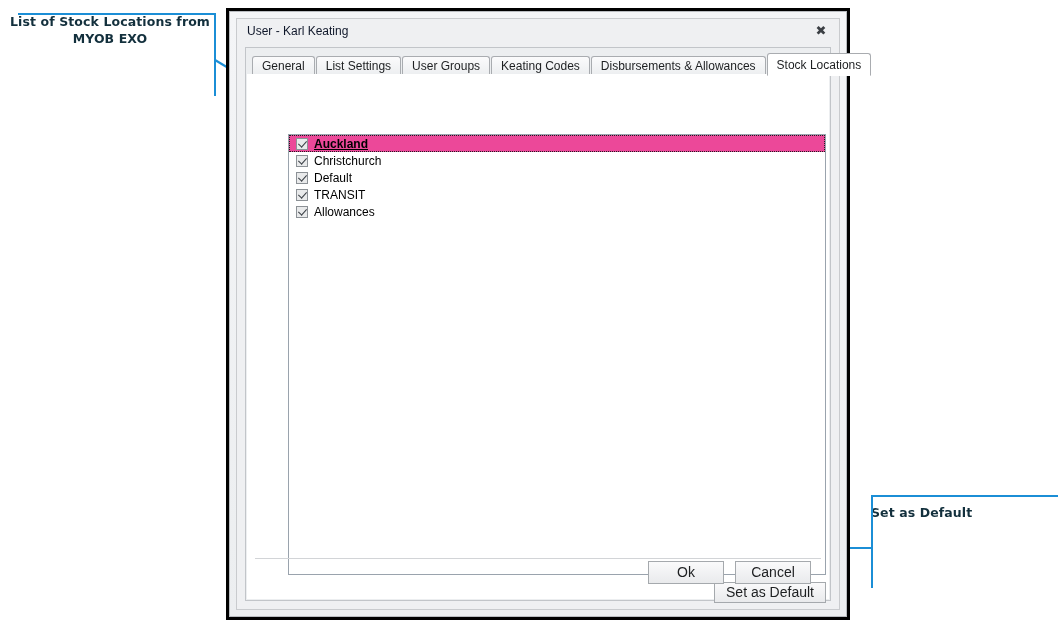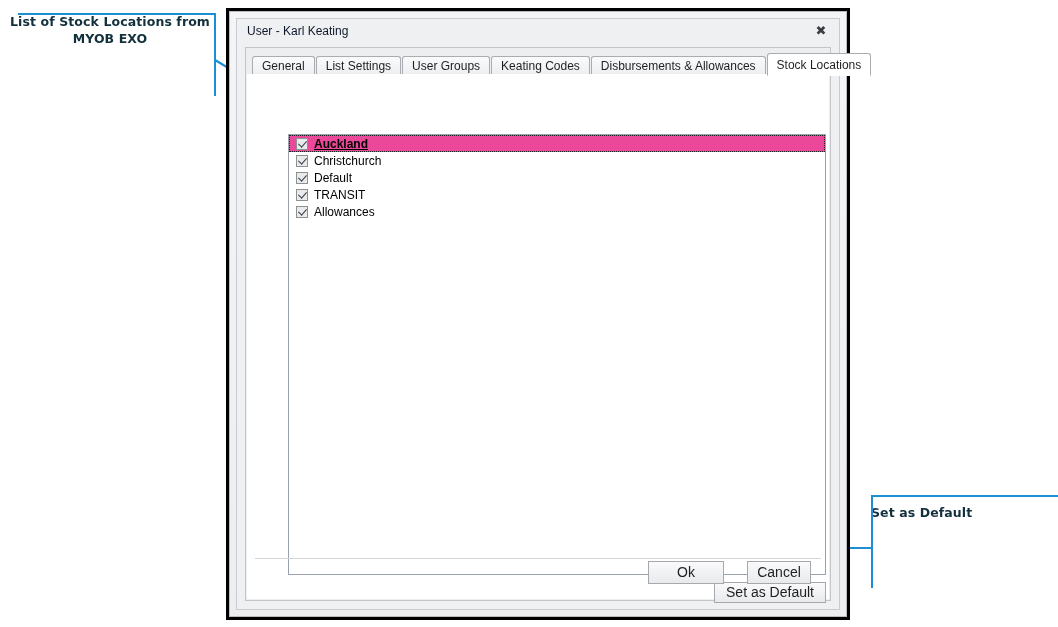--- a/index.html
+++ b/index.html
@@ -270,21 +270,21 @@
     right: 104px;
     top: 0;
     width: 76px;
     height: 23px;
     line-height: 21px;
   }
   #cancel-button {
     position: absolute;
     right: 17px;
     top: 0;
-    width: 64px;
+    width: 76px;
     height: 23px;
     line-height: 21px;
   }
   #button-separator {
     position: absolute;
     left: 8px;
     right: 8px;
     bottom: 40px;
     height: 1px;
     background: #d2d4d7;

